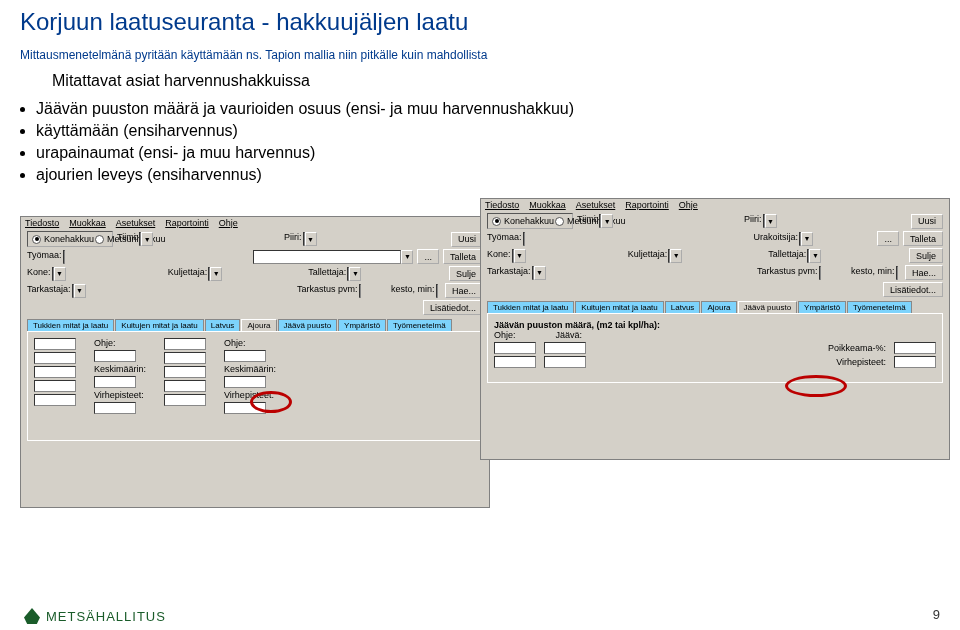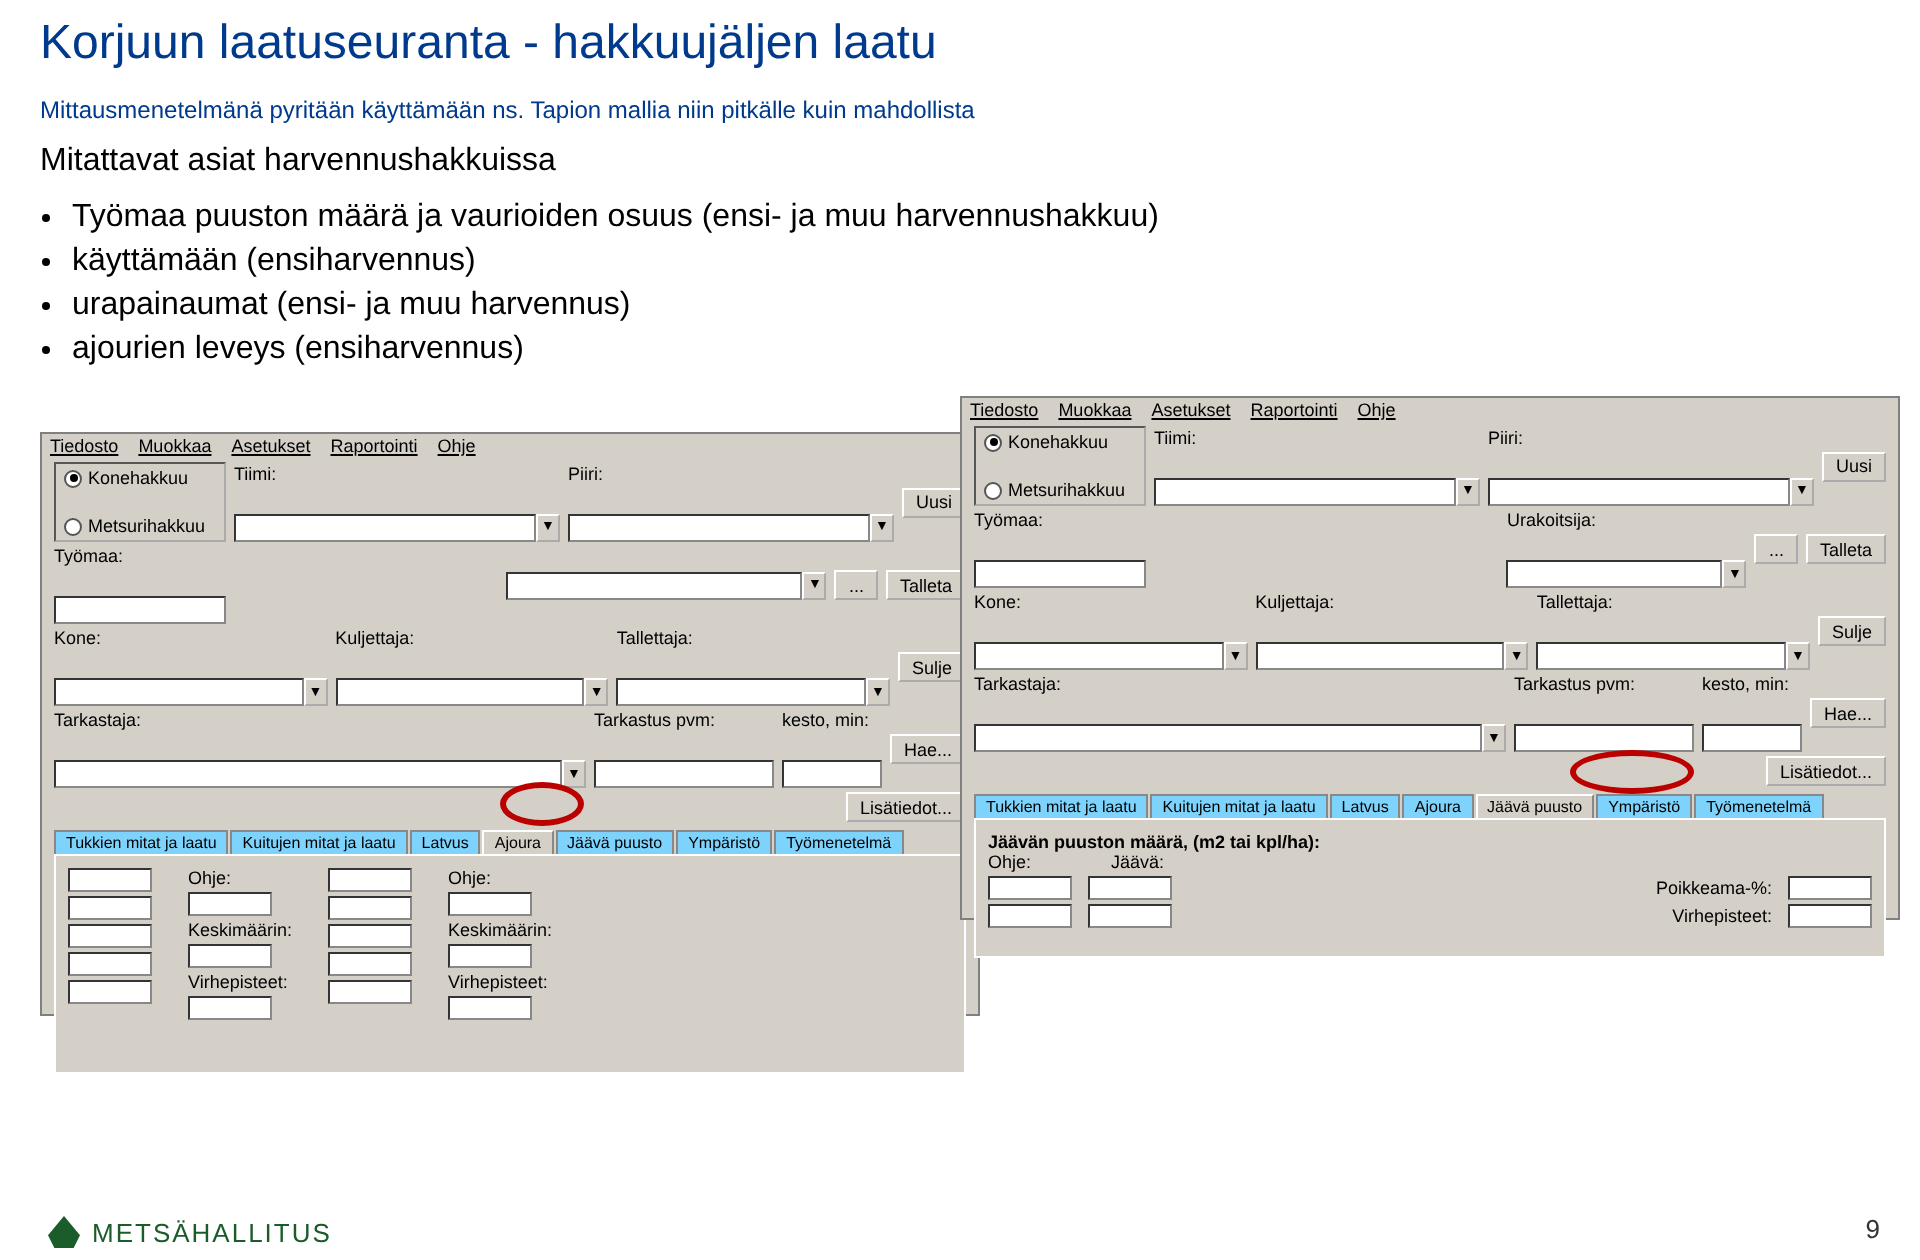--- a/index.html
+++ b/index.html
@@ -1,35 +1,35 @@
 <!DOCTYPE html>
 <html><head>
 <meta charset="utf-8">
 <style>
   * { box-sizing: border-box; margin: 0; padding: 0; }
   body { font-family: Arial, sans-serif; background: #fff; width: 960px; height: 630px; position: relative; }
   .title { font-size: 24px; color: #003a8c; padding: 8px 20px; }
   .subtitle { font-size: 12px; color: #003a8c; padding: 4px 20px; }
-  .paragraph { font-size: 16px; color: #000; padding: 6px 20px 10px; }
+  .paragraph { font-size: 16px; color: #000; padding: 6px 20px 10px; margin-left: 32px; }
   .bullets { padding: 0 20px 10px 36px; font-size: 16px; color: #000; }
   .bullets li { margin-bottom: 4px; }
   .shots { position: relative; width: 960px; height: 370px; }
   .app { position: absolute; background: #d4d0c8; border: 1px solid #808080; font-size: 9px; font-family: Tahoma, sans-serif; }
   .app1 { left: 20px; top: 18px; width: 470px; height: 292px; }
   .app2 { left: 480px; top: 0px; width: 470px; height: 262px; }
   .menubar { display: flex; gap: 10px; padding: 1px 4px; background: #d4d0c8; }
   .menubar span { text-decoration: underline; }
   .form { padding: 2px 6px 6px; }
   .row { display: flex; align-items: center; gap: 4px; margin-bottom: 2px; }
   .radiogroup { border: 1px inset #aaa; padding: 2px 4px; width: 86px; }
   .radio { display: flex; align-items: center; gap: 3px; }
   .radio .dot { width: 9px; height: 9px; border: 1px solid #555; border-radius: 50%; background: #fff; display: inline-flex; align-items: center; justify-content: center; }
   .radio .dot.sel::after { content: ""; width: 4px; height: 4px; background: #000; border-radius: 50%; }
   .label { font-size: 9px; }
-  .col { display: flex; flex-direction: column; gap: 14px; }
+  .col { display: flex; flex-direction: row; gap: 1px; }
   .field .label { margin-bottom: 1px; }
   .combo { display: flex; align-items: center; }
   .combo .box { background: #fff; border: 1px inset #888; height: 14px; flex: 1; }
   .combo .arrow { width: 12px; height: 14px; background: #d4d0c8; border: 1px outset #fff; font-size: 7px; display:flex; align-items:center; justify-content:center; }
   .input { background: #fff; border: 1px inset #888; height: 14px; }
   .btn { background: #d4d0c8; border: 1px outset #fff; height: 15px; padding: 0 6px; font-size: 9px; display: inline-flex; align-items: center; }
   .tabs { display: flex; margin-top: 4px; }
   .tab { background: #7dd3fc; border: 1px solid #888; border-bottom: none; padding: 1px 5px; font-size: 8px; margin-right: 1px; position: relative; }
   .tab.active { background: #d4d0c8; border-color: #fff #888 #d4d0c8 #fff; z-index: 2; }
   .tabpanel { border: 1px solid #fff; border-top-color:#fff; background: #d4d0c8; padding: 6px; min-height: 110px; }
@@ -44,21 +44,21 @@
   .brand { font-size: 13px; color: #1a5c2a; letter-spacing: 1px; }
   .pagenum { position:absolute; bottom:8px; right:20px; font-size:13px; color:#333; }
 </style>
 </head>
 <body>
 
 <div class="title">Korjuun laatuseuranta - hakkuujäljen laatu</div>
 <div class="subtitle">Mittausmenetelmänä pyritään käyttämään ns. Tapion mallia niin pitkälle kuin mahdollista</div>
 <div class="paragraph">Mitattavat asiat harvennushakkuissa</div>
 <ul class="bullets">
-  <li>Työmaa puuston määrä  ja vaurioiden osuus (ensi- ja muu harvennushakkuu)</li>
+  <li>Jäävän puuston määrä  ja vaurioiden osuus (ensi- ja muu harvennushakkuu)</li>
   <li>käyttämään (ensiharvennus)</li>
   <li>urapainaumat (ensi- ja muu harvennus)</li>
   <li>ajourien leveys (ensiharvennus)</li>
 </ul>
 
 <div class="shots">
 
   <div class="app app1">
     <div class="menubar">
       <span>Tiedosto</span>

